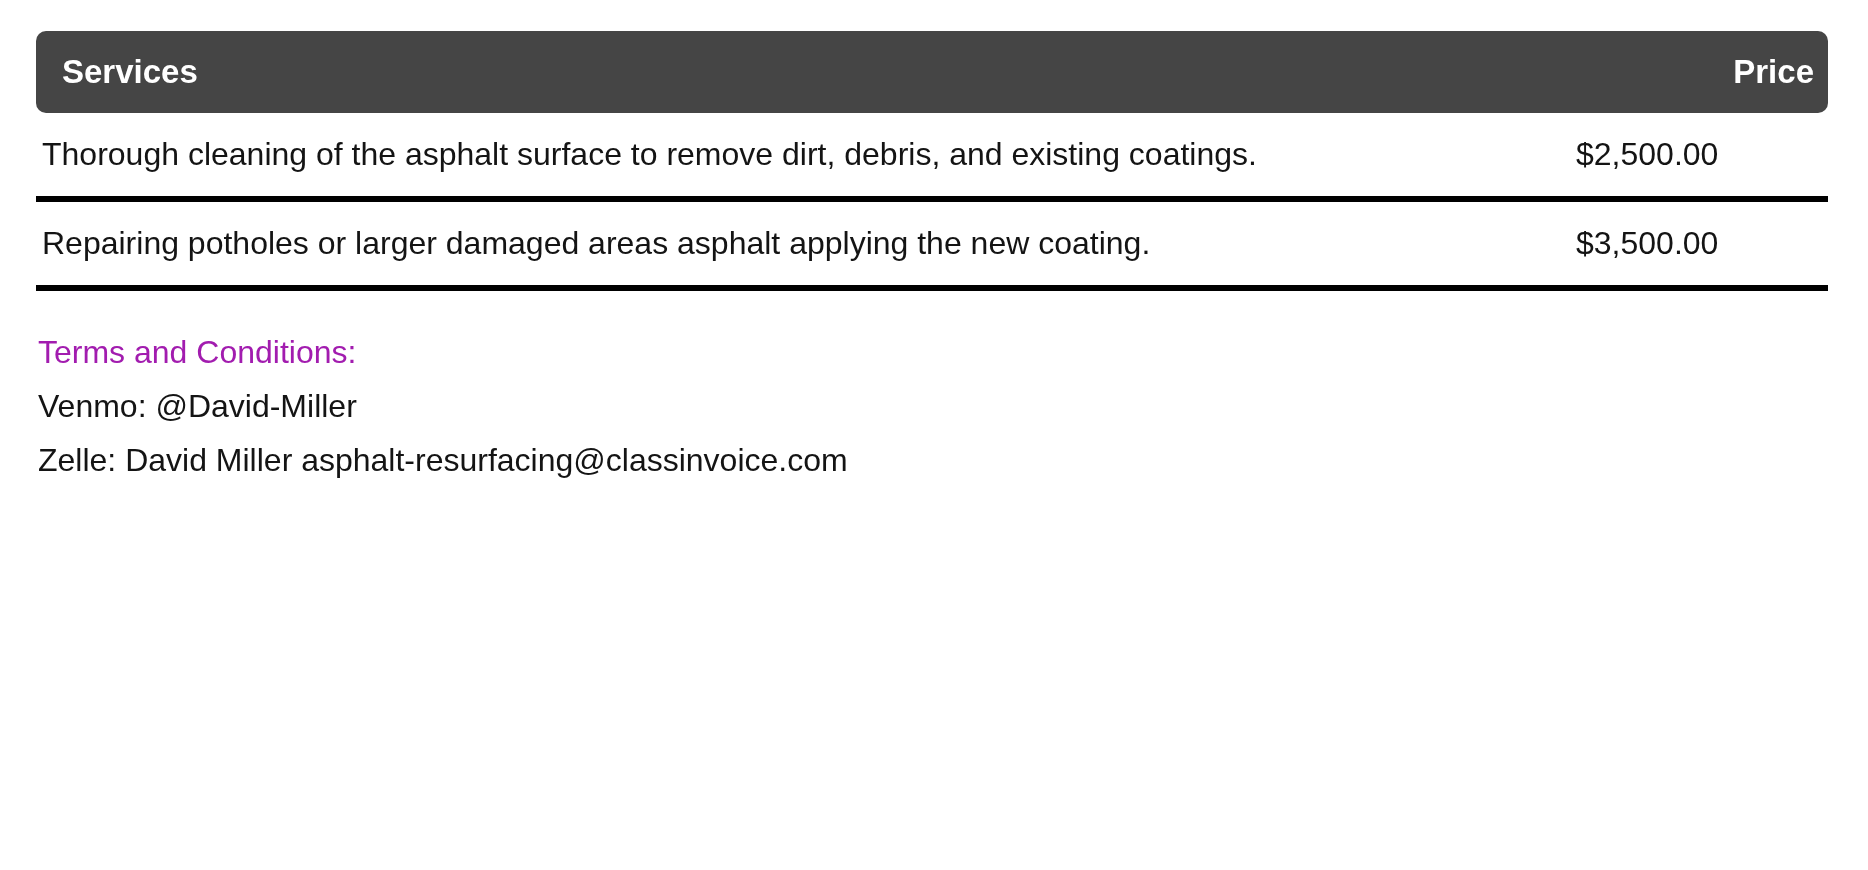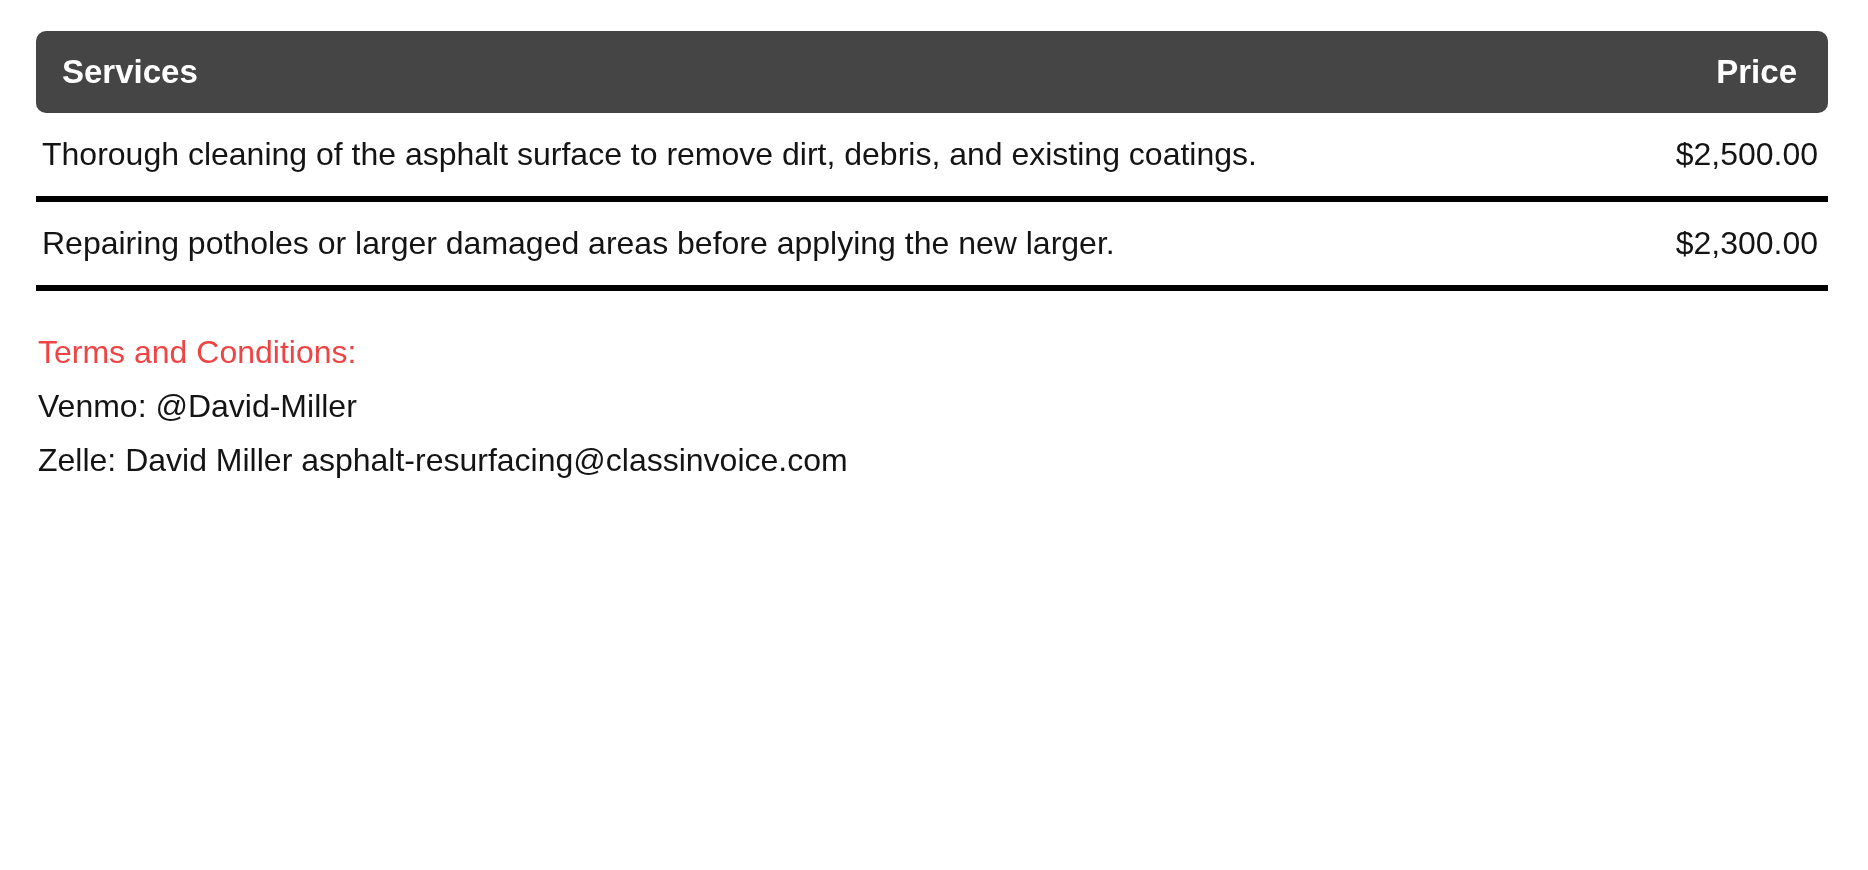--- a/index.html
+++ b/index.html
@@ -38,38 +38,38 @@
     padding: 0;
   }
   th.th-service {
     text-align: left;
     padding-left: 26px;
     border-top-left-radius: 10px;
     border-bottom-left-radius: 10px;
   }
   th.th-price {
     text-align: right;
-    padding-right: 31px;
+    padding-right: 14px;
     border-top-right-radius: 10px;
     border-bottom-right-radius: 10px;
   }
 
   td {
     height: 83px;
     vertical-align: middle;
     font-size: 32px;
     border-bottom: 6px solid #000000;
     padding: 0;
   }
   td.cell-service {
     text-align: left;
     padding-left: 6px;
   }
   td.cell-price {
-    text-align: right;
+    text-align: left;
     padding-right: 10px;
     white-space: nowrap;
   }
 
   tr.total-row td {
     border-bottom: none;
     height: 88px;
     font-weight: bold;
     font-size: 33px;
   }
@@ -78,21 +78,21 @@
     padding-right: 8px;
   }
 
   .terms-block {
     margin-top: 34px;
     margin-left: 2px;
     font-size: 32px;
     line-height: 54px;
   }
   .terms-heading {
-    color: #ef4444;
+    color: #a21caf;
   }
   .terms-line {
     color: #141414;
   }
 </style>
 </head>
 <body>
 
 <div class="page">
 
@@ -106,22 +106,22 @@
         <th class="th-service">Services</th>
         <th class="th-price">Price</th>
       </tr>
     </thead>
     <tbody>
       <tr>
         <td class="cell-service">Thorough cleaning of the asphalt surface to remove dirt, debris, and existing coatings.</td>
         <td class="cell-price">$2,500.00</td>
       </tr>
       <tr>
-        <td class="cell-service">Repairing potholes or larger damaged areas before applying the new larger.</td>
-        <td class="cell-price">$2,300.00</td>
+        <td class="cell-service">Repairing potholes or larger damaged areas asphalt applying the new coating.</td>
+        <td class="cell-price">$3,500.00</td>
       </tr>
     </tbody>
   </table>
 
   <div class="terms-block">
     <div class="terms-heading">Terms and Conditions:</div>
     <div class="terms-line">Venmo: @David-Miller</div>
     <div class="terms-line">Zelle: David Miller asphalt-resurfacing@classinvoice.com</div>
   </div>
 

